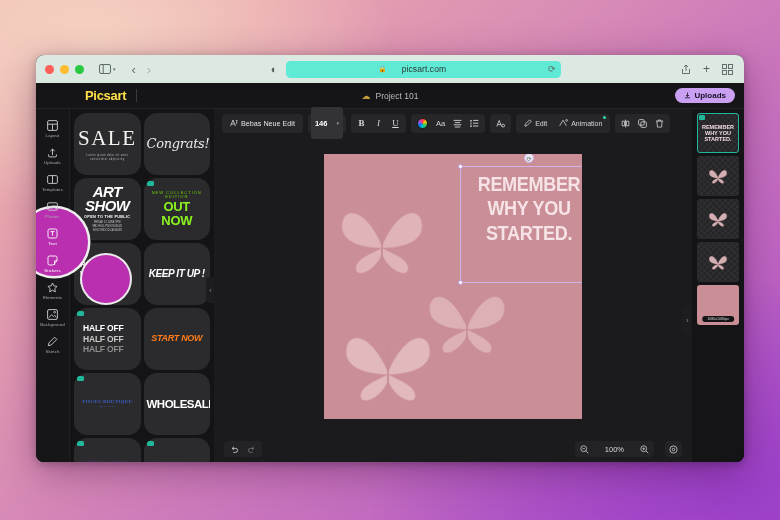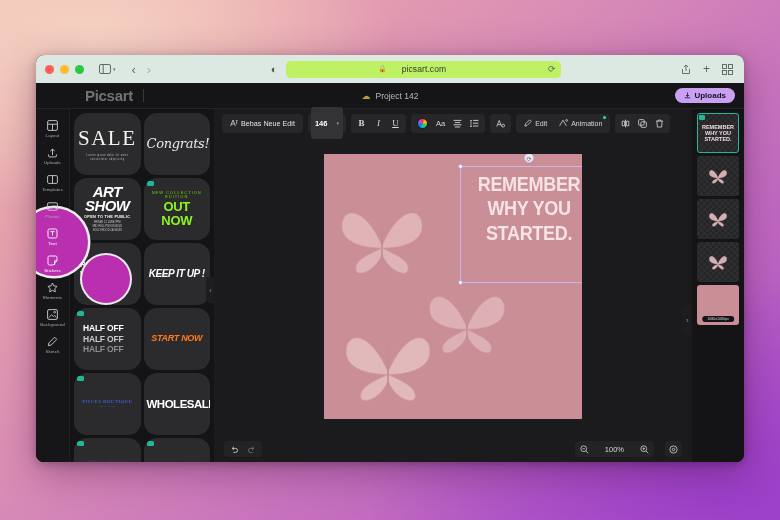--- a/index.html
+++ b/index.html
@@ -33,34 +33,34 @@
   .dot { width: 9px; height: 9px; border-radius: 50%; }
   .dot.r { background: #ff5f57; } .dot.y { background: #febc2e; } .dot.g { background: #28c840; }
   .sidebar-toggle { margin-left: 8px; display:flex; align-items:center; gap:2px; }
   .navarrows { display: flex; gap: 11px; margin-left: 9px; color: #66736e; font-size: 13px; }
   .navarrows span { line-height: 1; cursor: default; }
   .navarrows .fwd { color: #a9b4b0; }
 
   #addressbar-wrap { flex: 1; display: flex; align-items: center; justify-content: center; gap: 9px; margin: 0 6px; }
   #readermode { color: #53615c; font-size: 11px; }
   #addressbar {
-    width: 275px; height: 17px; background: #bef264; border-radius: 4.5px;
+    width: 275px; height: 17px; background: #5eead4; border-radius: 4.5px;
     display: flex; align-items: center; justify-content: center; position: relative;
   }
   #addressbar .lock { position: absolute; left: 50%; transform: translateX(-46px); font-size: 7px; color: #6c7a75; }
   #url-text { font-size: 8.5px; color: #303836; letter-spacing: 0.1px; }
   #reload { position: absolute; right: 6px; font-size: 9px; color: #5d6b66; }
   #tb-right { display: flex; align-items: center; gap: 12px; color: #57645f; padding-right: 2px; }
 
   
   #app-header {
     height: 26px; background: #151517; display: flex; align-items: center;
     padding: 0 9px; position: relative; border-bottom: 1px solid #242427;
   }
-  #logo { font-size: 15px; font-weight: bold; color: #737373; letter-spacing: -0.3px; padding-left: 40px; }
+  #logo { font-size: 13px; font-weight: bold; color: #fde047; letter-spacing: -0.3px; padding-left: 40px; }
   #logo-divider { width: 1px; height: 13px; background: #3a3a3e; margin-left: 10px; }
   #project-chip {
     position: absolute; left: 50%; transform: translateX(-50%);
     display: flex; align-items: center; gap: 5px;
   }
   #project-chip .cloud { color: #bd9b3c; font-size: 9px; }
   #project-name { font-size: 8.5px; color: #b9b9bd; }
   #export-btn {
     position: absolute; right: 9px; top: 5px;
     background: #c9a0f2; color: #1a1026; border-radius: 9px;
@@ -274,21 +274,21 @@
           <rect x="6.5" y="6.5" width="4" height="4" fill="none" stroke="#57645f" stroke-width="0.9"></rect>
         </svg>
     </div>
   </div>
 
   <div id="app-header">
     <span id="logo">Picsart</span>
     <div id="logo-divider"></div>
     <div id="project-chip">
       <span class="cloud">☁</span>
-      <span id="project-name">Project 142</span>
+      <span id="project-name">Project 101</span>
     </div>
     <div id="export-btn">
       <svg width="7" height="7" viewBox="0 0 7 7">
           <path d="M3.5 0.5v4M3.5 4.5L2 3M3.5 4.5L5 3M0.8 5.8h5.4" fill="none" stroke="#1a1026" stroke-width="0.8"></path>
         </svg>
       <span>Uploads</span>
     </div>
   </div>
 
   <div id="app-body">

